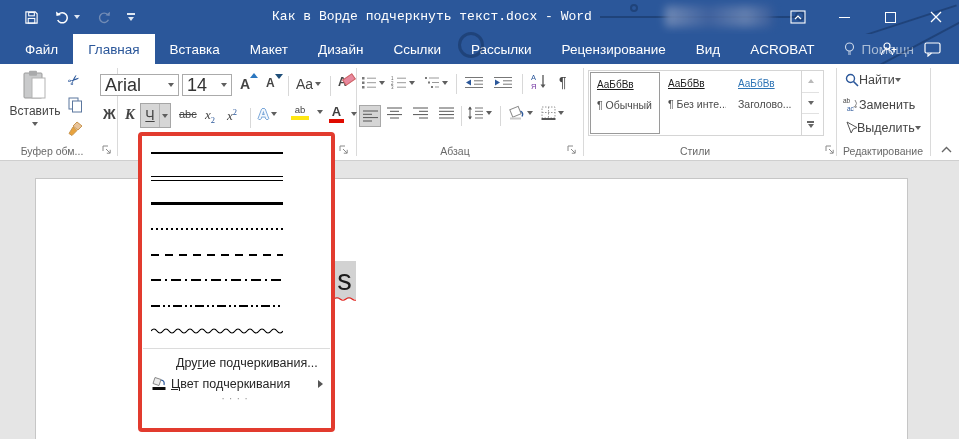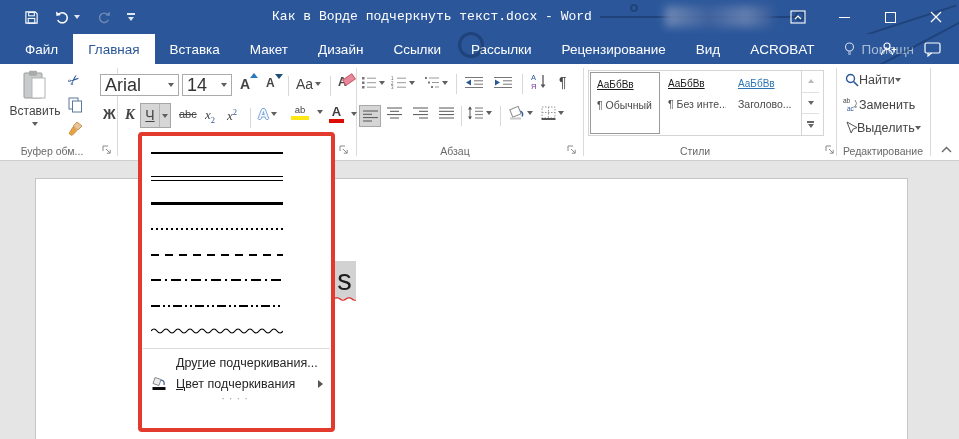--- a/index.html
+++ b/index.html
@@ -582,21 +582,21 @@
       </span>
     </div>
     <div class="menu-item">
       <span class="item-icon">
         <svg width="16" height="15" viewBox="0 0 16 15">
           <path d="M4 1.5 l6 2 -2 6 -6 -2 z" fill="#ececec" stroke="#888"></path>
           <path d="M10 4 q4 0.5 3 5" stroke="#2b579a" fill="none" stroke-width="1.2"></path>
           <rect x="1.5" y="11" width="13" height="3" fill="#0c0c0c"></rect>
         </svg>
       </span>
-      <span class="txt" style="margin-left:5px;">
+      <span class="txt" style="">
         <span></span><span class="accel">Ц</span><span>вет подчеркивания</span>
       </span>
       <span class="submenu-arrow"></span>
     </div>
     <div class="dots-row">····</div>
   </div>
 
 </div>
 
 </body></html>

